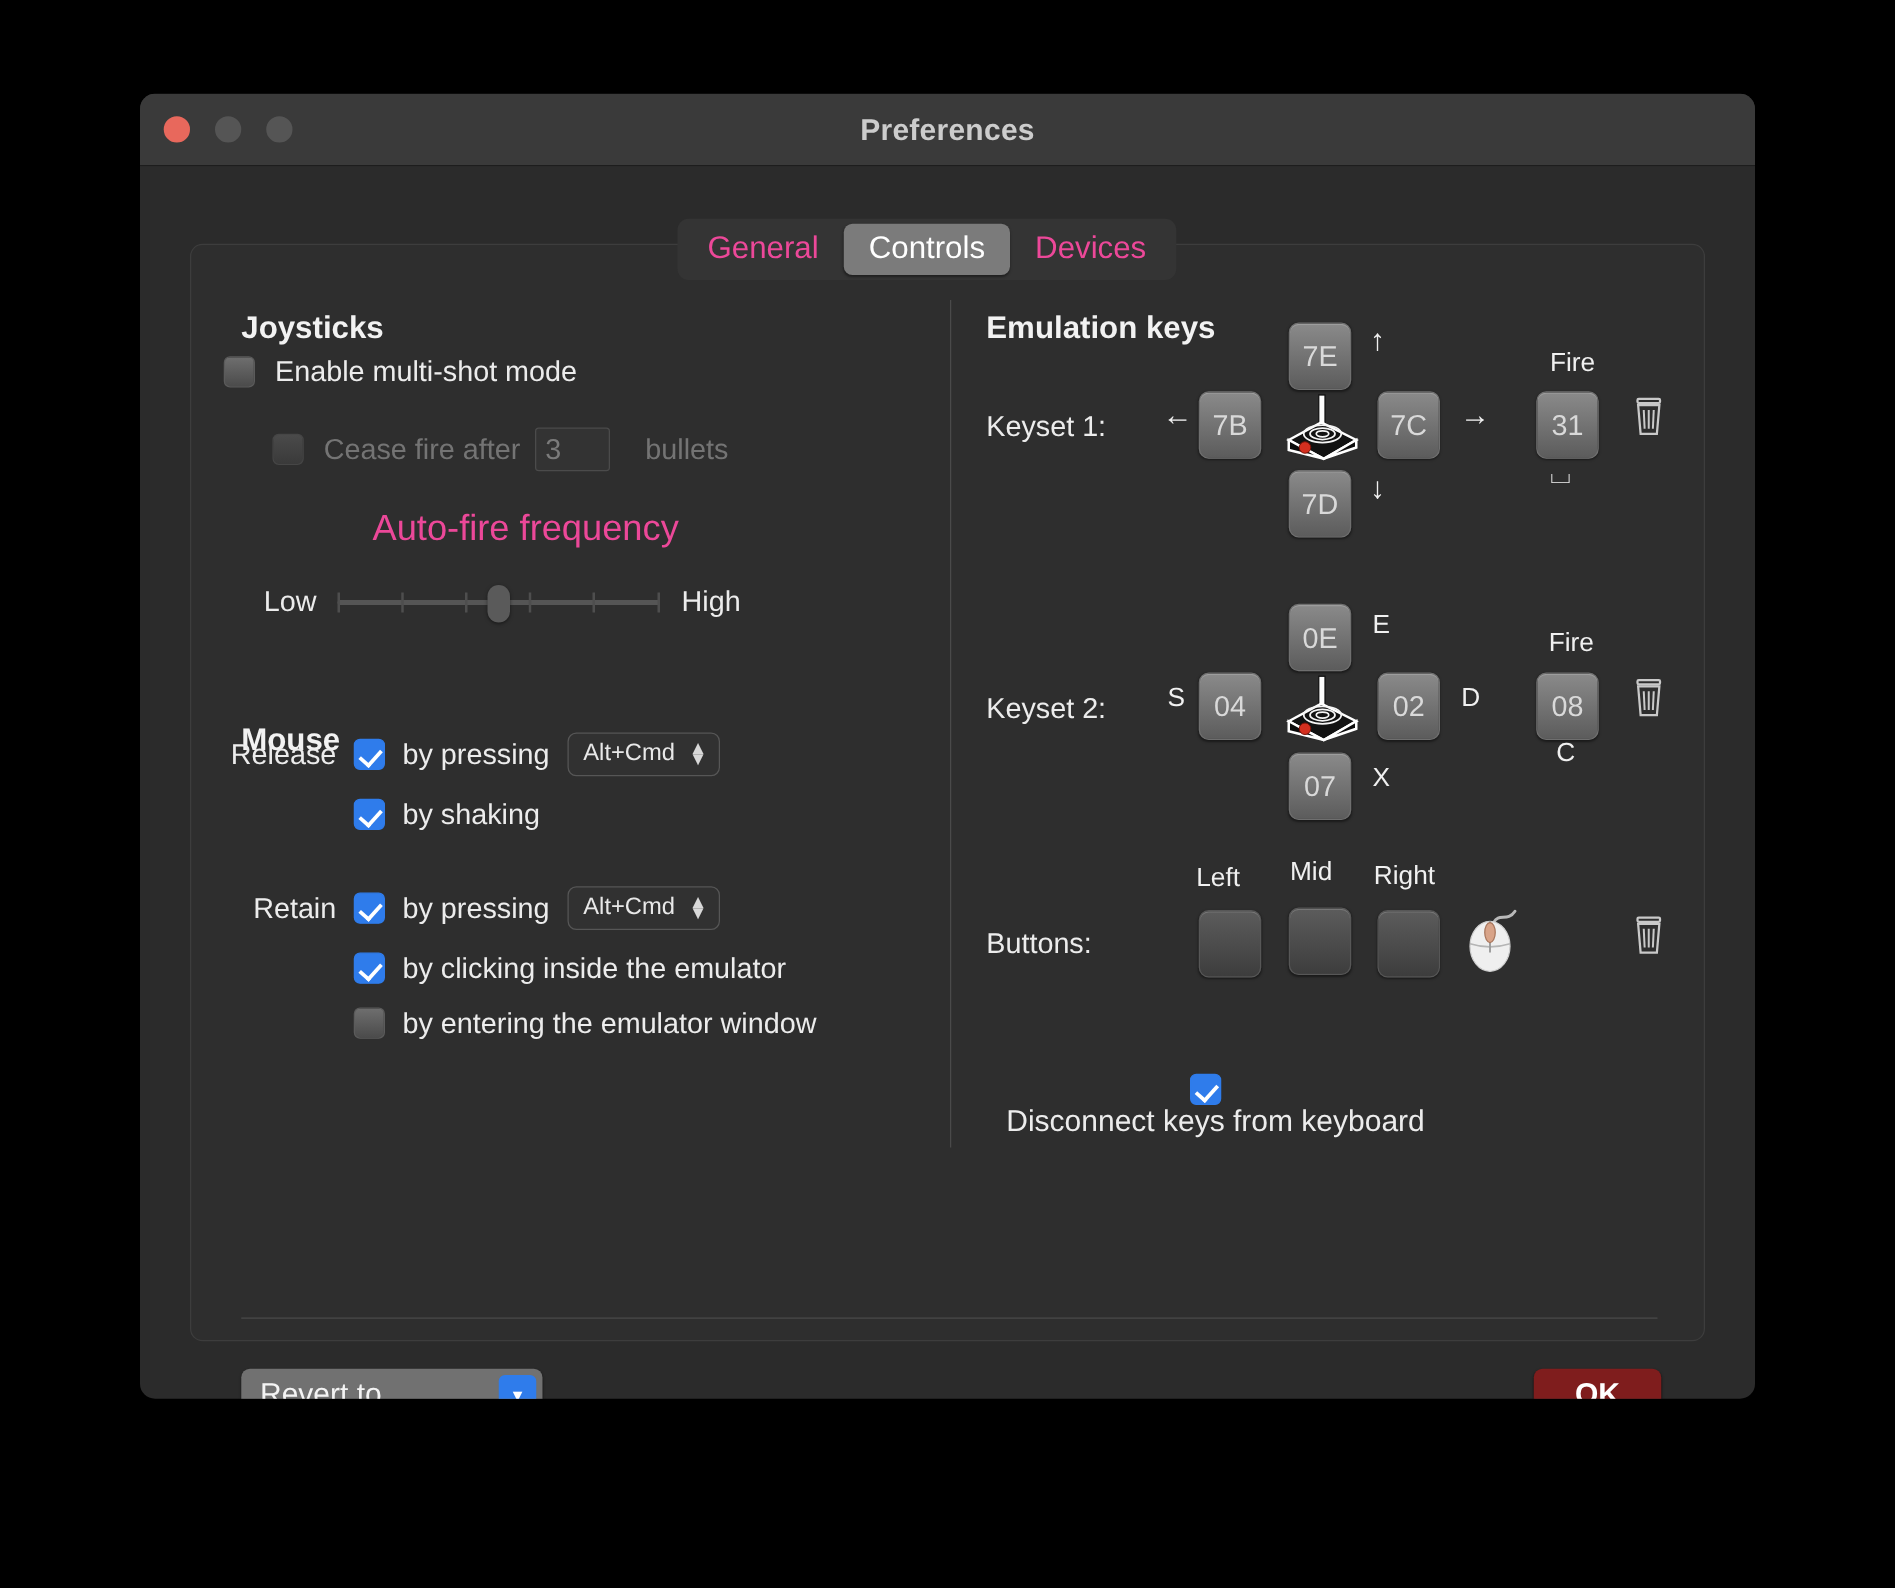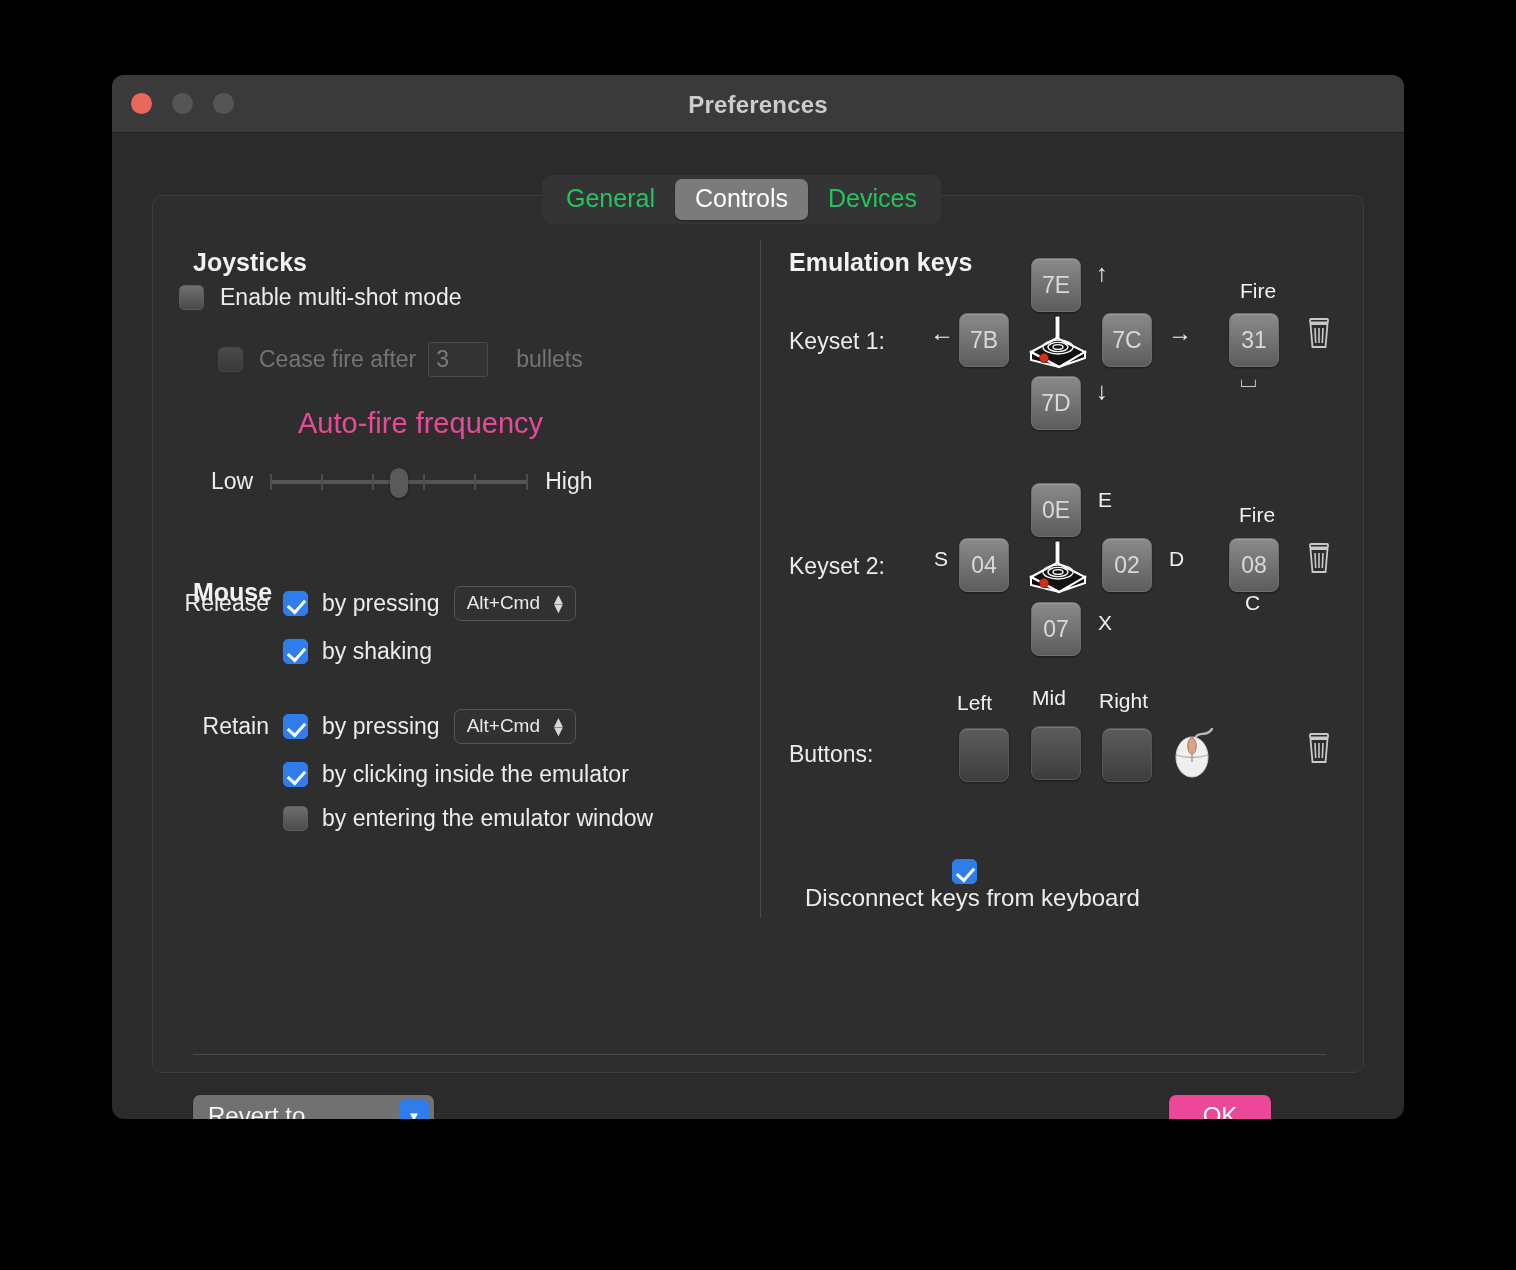--- a/index.html
+++ b/index.html
@@ -61,21 +61,21 @@
     top: 100px;
     display: flex;
     background: #343434;
     border-radius: 9px;
     padding: 4px;
     z-index: 5;
   }
   .tab {
     padding: 7px 20px 9px 20px;
     font-size: 25px;
-    color: #22c55e;
+    color: #ec4899;
     border-radius: 7px;
     cursor: default;
     line-height: 1.0;
   }
   .tab.active {
     background: #7b7b7b;
     color: #ffffff;
     box-shadow: 0 1px 2px rgba(0,0,0,0.4);
   }
 
@@ -317,32 +317,33 @@
     border-radius: 5px;
     display: flex;
     align-items: center;
     justify-content: center;
     color: #ffffff;
     font-size: 13px;
   }
 
   #ok {
     position: absolute;
-    left: 1016px;
+    left: 1074px;
     top: 899px;
     width: 102px;
     height: 42px;
-    background: #ec4899;
+    background: #7f1d1d;
     border-radius: 7px;
     display: flex;
     align-items: center;
     justify-content: center;
     font-size: 24px;
     color: #ffffff;
     box-shadow: 0 1px 2px rgba(0,0,0,0.45);
+    font-weight: bold;
   }
 </style>
 </head>
 <body>
 
 <div id="window">
 
   <div id="titlebar">
     <div id="traffic">
       <div class="dot close"></div>

